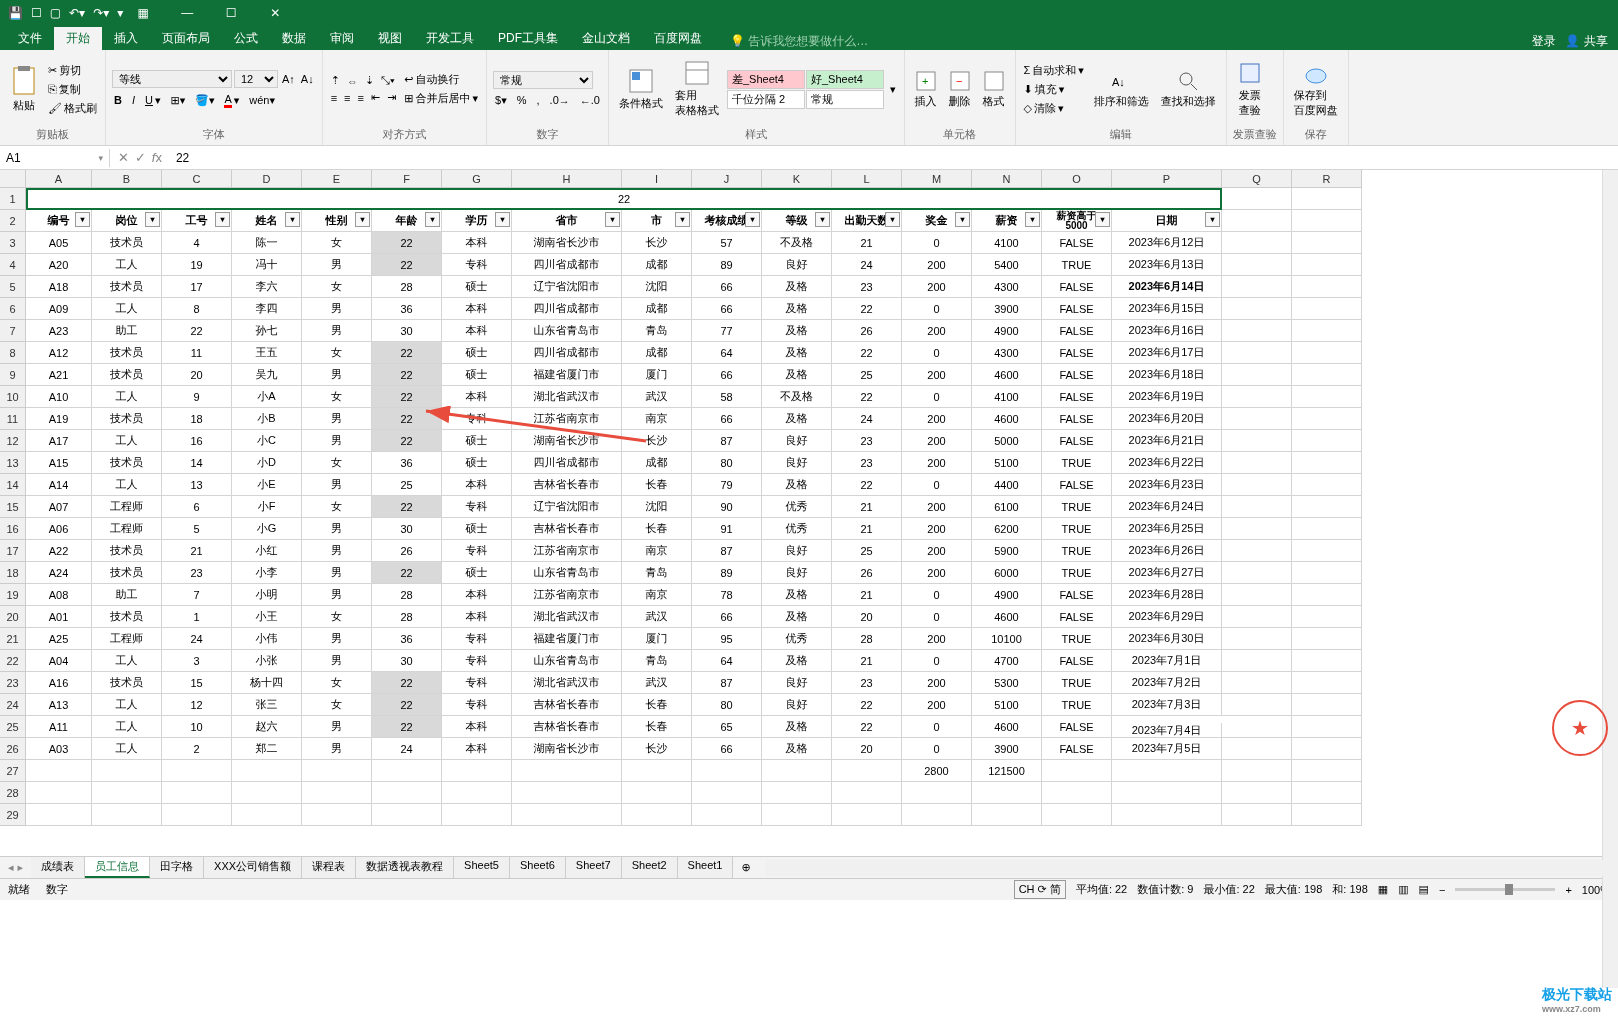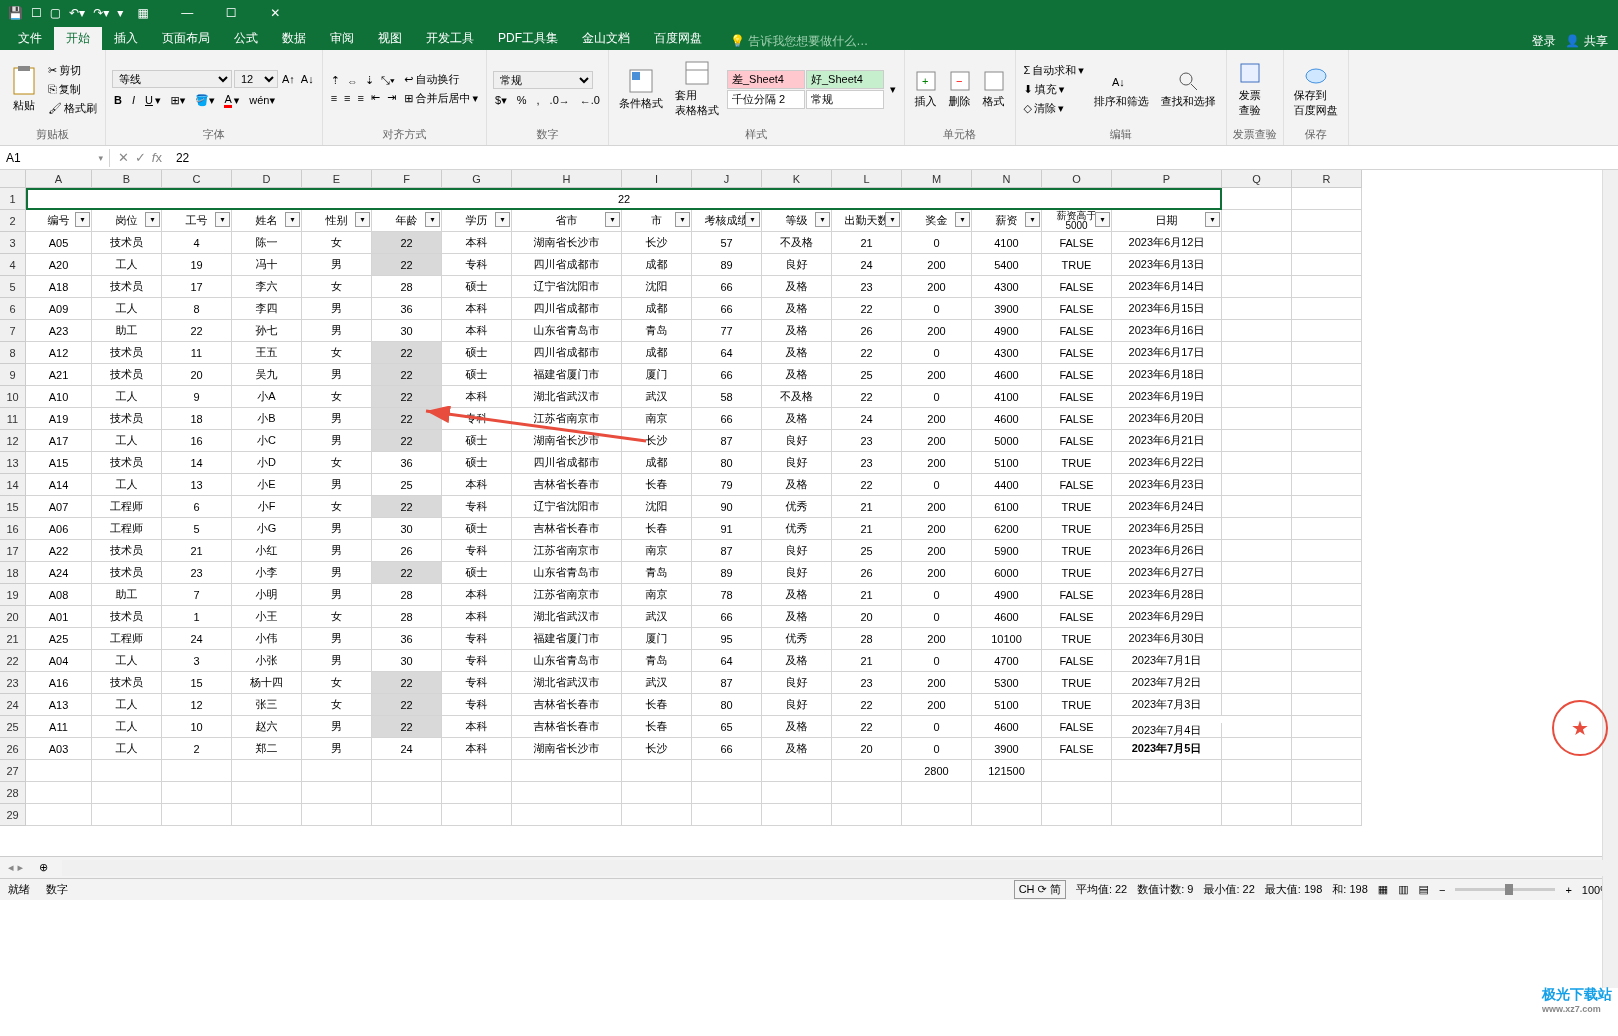--- a/index.html
+++ b/index.html
@@ -47,21 +47,21 @@
 .grid-area { position: relative; height: 686px; overflow: hidden; }
 .corner { position: absolute; left: 0; top: 0; width: 26px; height: 18px; background: #f0f0f0; border-right: 1px solid #ccc; border-bottom: 1px solid #ccc; }
 .col-headers { position: absolute; left: 26px; top: 0; height: 18px; display: flex; }
 .col-header { background: #f0f0f0; border-right: 1px solid #ccc; border-bottom: 1px solid #ccc; text-align: center; font-size: 11px; color: #333; line-height: 18px; }
 .row-headers { position: absolute; left: 0; top: 18px; width: 26px; }
 .row-header { background: #f0f0f0; border-right: 1px solid #ccc; border-bottom: 1px solid #ccc; text-align: center; font-size: 11px; color: #333; height: 22px; line-height: 22px; }
 .cells { position: absolute; left: 26px; top: 18px; }
 .cell-row { display: flex; height: 22px; }
 .cell { border-right: 1px solid #d4d4d4; border-bottom: 1px solid #d4d4d4; font-size: 11px; display: flex; align-items: center; justify-content: center; overflow: hidden; white-space: nowrap; position: relative; }
 .cell.title-row { border: 2px solid #0f7038; }
-.cell.header { font-weight: normal; }
+.cell.header { font-weight: bold; }
 .filter-btn { position: absolute; right: 1px; top: 2px; width: 15px; height: 15px; border: 1px solid #999; background: #f8f8f8; display: flex; align-items: center; justify-content: center; font-size: 8px; cursor: pointer; }
 .cell.highlight { background: #d9d9d9; }
 .two-line { flex-direction: column; line-height: 1; font-size: 10px; }
 
 
 .arrow-annotation { position: absolute; z-index: 10; pointer-events: none; }
 
 
 .stamp { position: absolute; right: 10px; bottom: 100px; width: 56px; height: 56px; border: 2px solid #e74c3c; border-radius: 50%; display: flex; align-items: center; justify-content: center; color: #e74c3c; font-size: 20px; z-index: 50; }
 
@@ -458,21 +458,21 @@
         <div class="cell" style="width: 70px;">28</div>
         <div class="cell" style="width: 70px;">硕士</div>
         <div class="cell" style="width: 110px;">辽宁省沈阳市</div>
         <div class="cell" style="width: 70px;">沈阳</div>
         <div class="cell" style="width: 70px;">66</div>
         <div class="cell" style="width: 70px;">及格</div>
         <div class="cell" style="width: 70px;">23</div>
         <div class="cell" style="width: 70px;">200</div>
         <div class="cell" style="width: 70px;">4300</div>
         <div class="cell" style="width: 70px;">FALSE</div>
-        <div class="cell" style="width: 110px;">2023年6月14日</div>
+        <div class="cell" style="width: 110px; font-weight: bold;">2023年6月14日</div>
         <div class="cell" style="width: 70px;"></div>
         <div class="cell" style="width: 70px;"></div>
       </div>
       <div class="cell-row">
         <div class="cell" style="width: 66px;">A09</div>
         <div class="cell" style="width: 70px;">工人</div>
         <div class="cell" style="width: 70px;">8</div>
         <div class="cell" style="width: 70px;">李四</div>
         <div class="cell" style="width: 70px;">男</div>
         <div class="cell" style="width: 70px;">36</div>
@@ -878,21 +878,21 @@
         <div class="cell" style="width: 70px;">24</div>
         <div class="cell" style="width: 70px;">本科</div>
         <div class="cell" style="width: 110px;">湖南省长沙市</div>
         <div class="cell" style="width: 70px;">长沙</div>
         <div class="cell" style="width: 70px;">66</div>
         <div class="cell" style="width: 70px;">及格</div>
         <div class="cell" style="width: 70px;">20</div>
         <div class="cell" style="width: 70px;">0</div>
         <div class="cell" style="width: 70px;">3900</div>
         <div class="cell" style="width: 70px;">FALSE</div>
-        <div class="cell" style="width: 110px; font-weight: bold;">2023年7月5日</div>
+        <div class="cell" style="width: 110px;">2023年7月5日</div>
         <div class="cell" style="width: 70px;"></div>
         <div class="cell" style="width: 70px;"></div>
       </div>
       <div class="cell-row">
         <div class="cell" style="width: 66px;"></div>
         <div class="cell" style="width: 70px;"></div>
         <div class="cell" style="width: 70px;"></div>
         <div class="cell" style="width: 70px;"></div>
         <div class="cell" style="width: 70px;"></div>
         <div class="cell" style="width: 70px;"></div>
@@ -964,20 +964,33 @@
   <div class="stamp">★</div>
 </div>
 
 <div class="vscroll"></div>
 
 <div class="sheet-tabs-area">
   <div class="sheet-nav">
     <span>◂</span>
     <span>▸</span>
   </div>
+  <div id="sheetTabs" style="display:flex">
+      <div class="sheet-tab">成绩表</div>
+      <div class="sheet-tab active">员工信息</div>
+      <div class="sheet-tab">田字格</div>
+      <div class="sheet-tab">XXX公司销售额</div>
+      <div class="sheet-tab">课程表</div>
+      <div class="sheet-tab">数据透视表教程</div>
+      <div class="sheet-tab">Sheet5</div>
+      <div class="sheet-tab">Sheet6</div>
+      <div class="sheet-tab">Sheet7</div>
+      <div class="sheet-tab">Sheet2</div>
+      <div class="sheet-tab">Sheet1</div>
+    </div>
   <span class="ribbon-btn-sm" style="padding:0 8px">⊕</span>
   <div class="hscroll-track"></div>
 </div>
 
 <div class="status-bar">
   <span>就绪</span>
   <span>数字</span>
   <div class="status-right">
     <span style="border:1px solid #999;padding:1px 4px"><span>CH</span> ⟳ <span>简</span></span>
     <span>平均值: 22</span>

